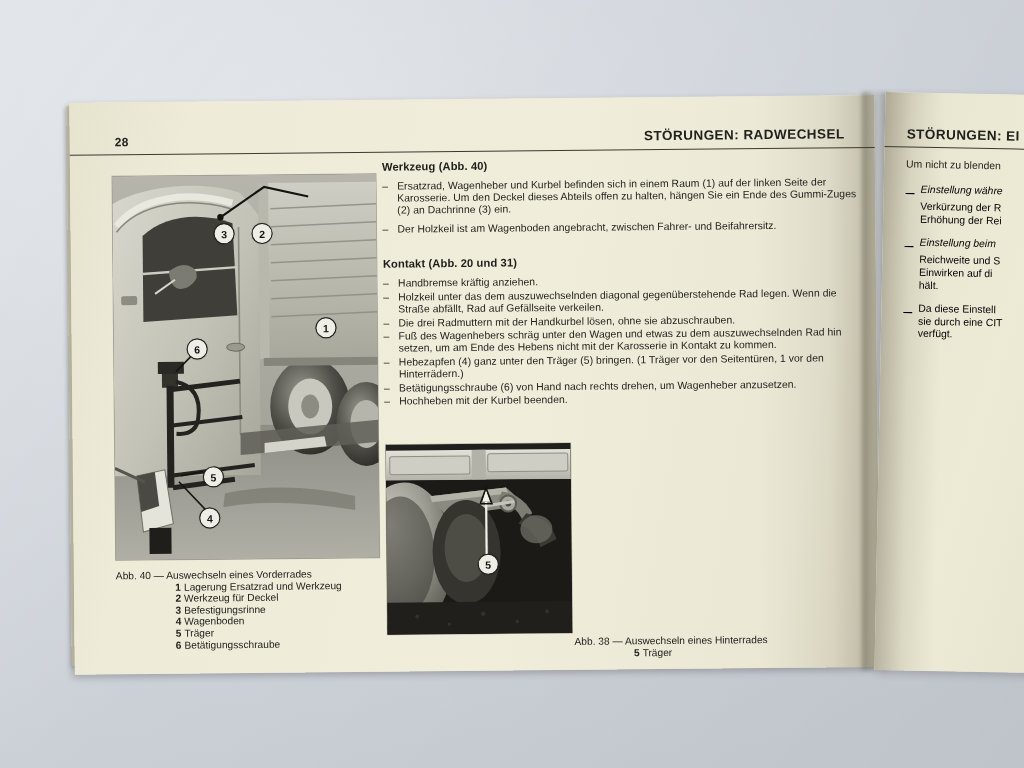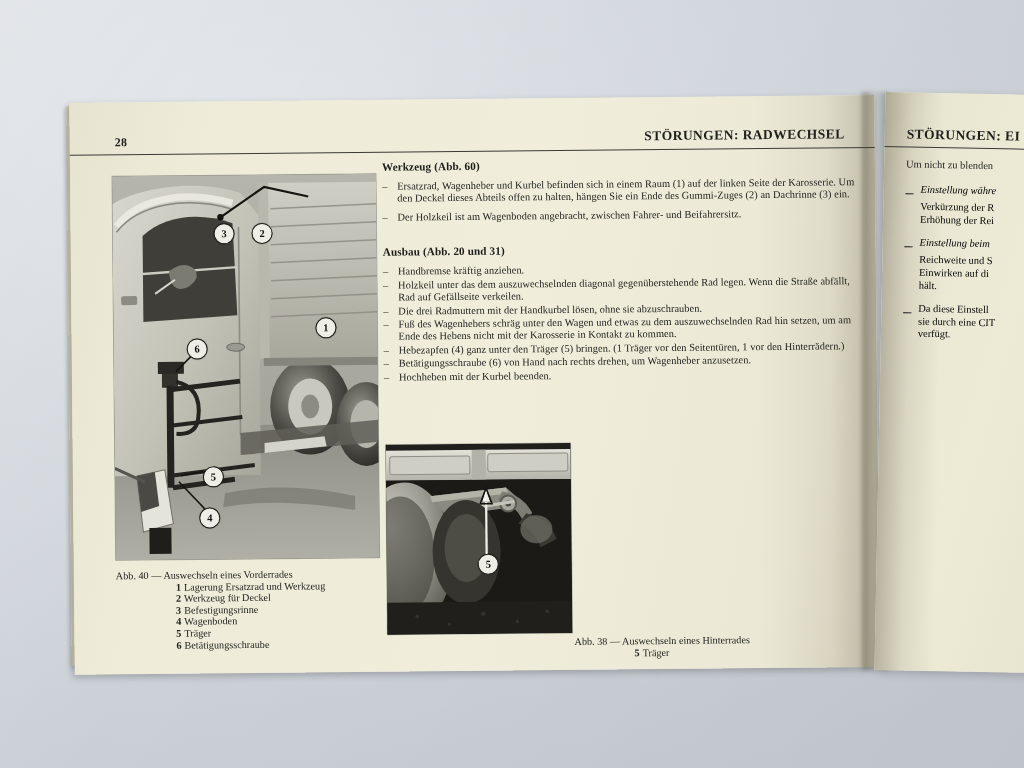--- a/index.html
+++ b/index.html
@@ -14,21 +14,21 @@
     position:absolute;inset:0;
     background:
       radial-gradient(120% 90% at 30% 15%, #dde1e6 0%, #d2d7dd 45%, #c9ced5 100%);
   }
   #surface:after{
     content:"";position:absolute;inset:0;
     background:linear-gradient(125deg, rgba(255,255,255,.30) 0%, rgba(255,255,255,0) 40%, rgba(0,0,0,.05) 100%);
   }
 
   
-  #book{position:absolute;left:0;top:0;width:812px;height:768px;font-family:Liberation Serif, serif;}
+  #book{position:absolute;left:0;top:0;width:812px;height:768px;}
 
   .page{position:absolute;background:#ece9d7;}
 
   
   #page-left{
     left:72px;top:95px;width:805px;height:572px;
     background:linear-gradient(100deg,#e6e3cf 0%,#eeebd9 14%,#f0edda 55%,#eae7d4 88%,#ddd9c4 100%);
     transform:rotate(-0.55deg);
     transform-origin:100% 50%;
     box-shadow:-2px 3px 7px rgba(0,0,0,.22);
@@ -338,29 +338,29 @@
             <circle cx="160" cy="168" r="2"></circle>
           </g>
         </svg>
         <div class="bubble b-sm" style="left:91px;top:110px;">5</div>
       </div>
 
       <div class="textcol">
 
         <div class="sec-head">
           <span>Werkzeug</span>
-          <span class="ref">(Abb. 60)</span>
+          <span class="ref">(Abb. 40)</span>
         </div>
         <ul class="dashlist">
           <li>Ersatzrad, Wagenheber und Kurbel befinden sich in einem Raum (1) auf der linken Seite der Karosserie. Um den Deckel dieses Abteils offen zu halten, hängen Sie ein Ende des Gummi-Zuges (2) an Dachrinne (3) ein.</li>
           <li>Der Holzkeil ist am Wagenboden angebracht, zwischen Fahrer- und Beifahrersitz.</li>
         </ul>
 
         <div class="sec-head" style="margin-top:22px;">
-          <span>Ausbau</span>
+          <span>Kontakt</span>
           <span class="ref">(Abb. 20 und 31)</span>
         </div>
         <ul class="dashlist tight">
           <li>Handbremse kräftig anziehen.</li>
           <li>Holzkeil unter das dem auszuwechselnden diagonal gegenüberstehende Rad legen. Wenn die Straße abfällt, Rad auf Gefällseite verkeilen.</li>
           <li>Die drei Radmuttern mit der Handkurbel lösen, ohne sie abzuschrauben.</li>
           <li>Fuß des Wagenhebers schräg unter den Wagen und etwas zu dem auszuwechselnden Rad hin setzen, um am Ende des Hebens nicht mit der Karosserie in Kontakt zu kommen.</li>
           <li>Hebezapfen (4) ganz unter den Träger (5) bringen. (1 Träger vor den Seitentüren, 1 vor den Hinterrädern.)</li>
           <li>Betätigungsschraube (6) von Hand nach rechts drehen, um Wagenheber anzusetzen.</li>
           <li>Hochheben mit der Kurbel beenden.</li>

